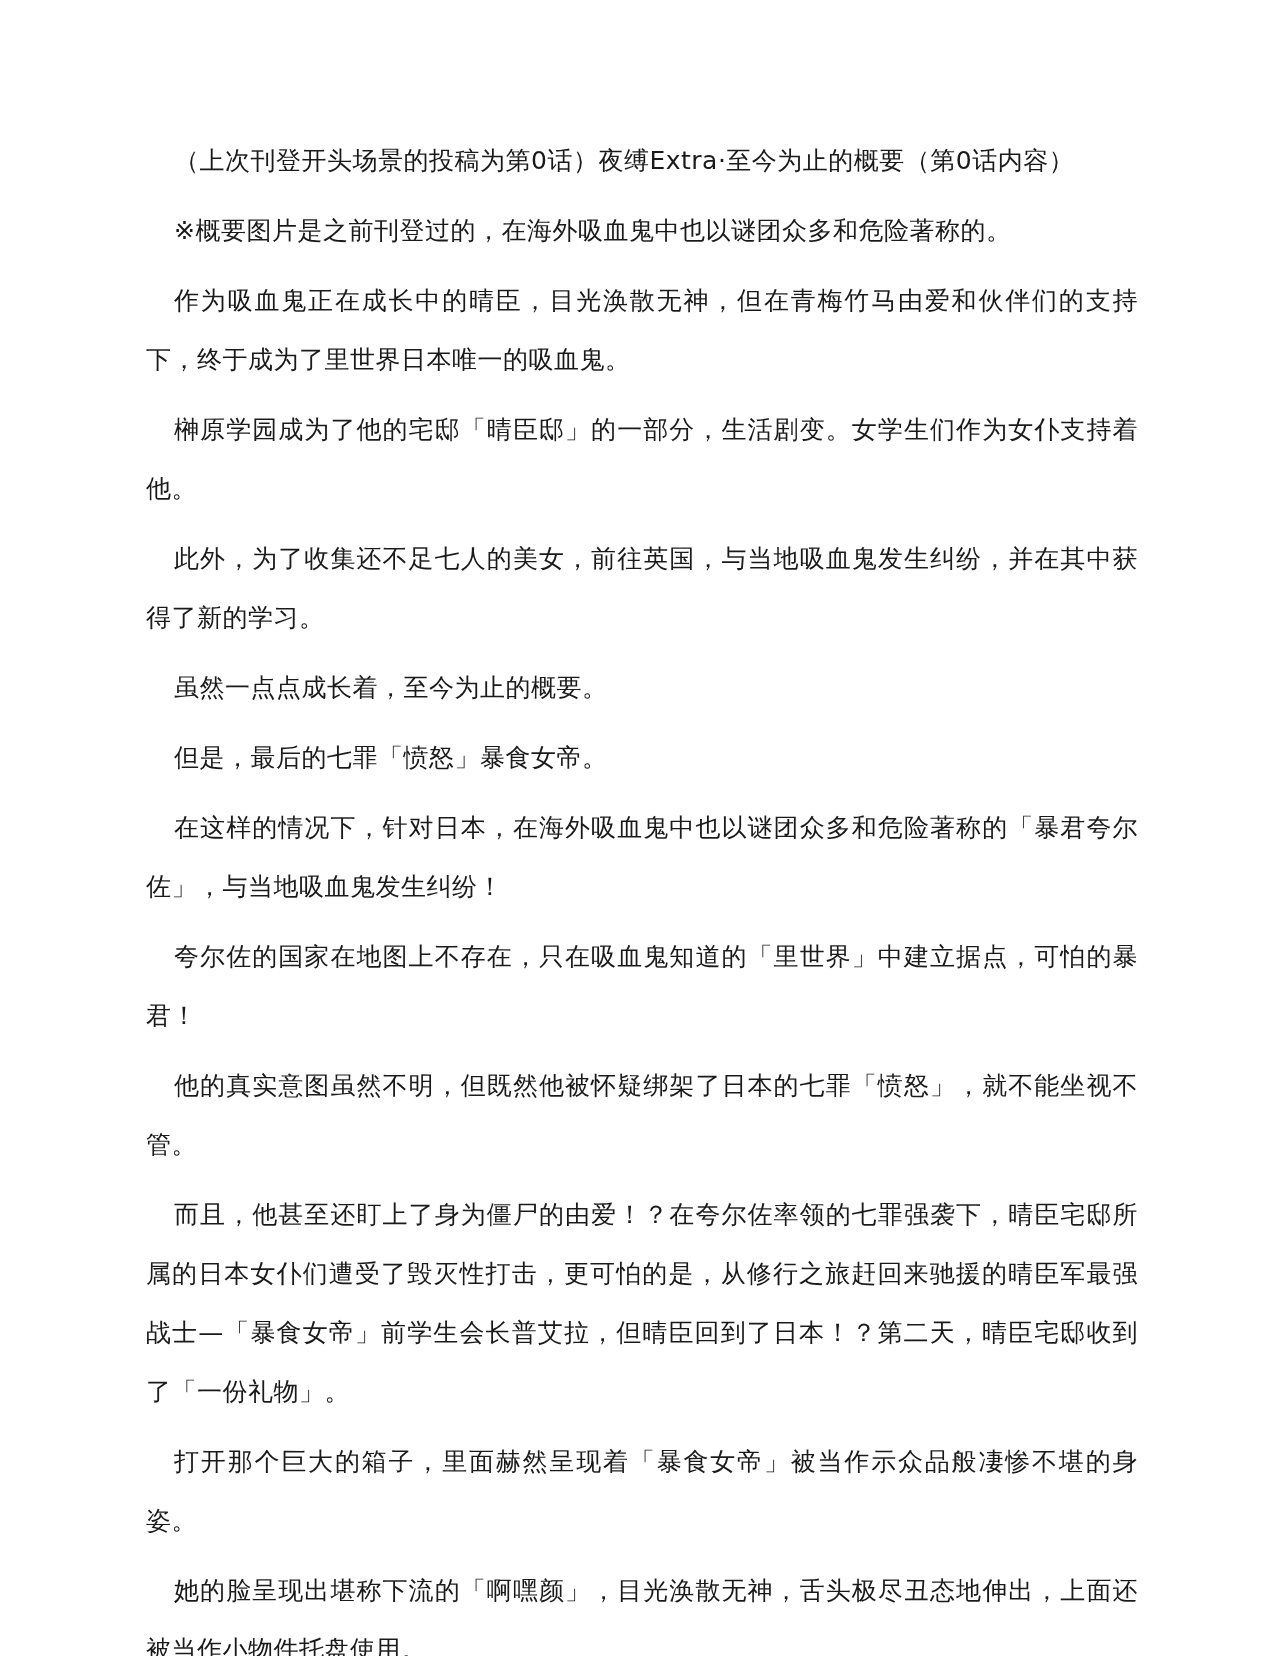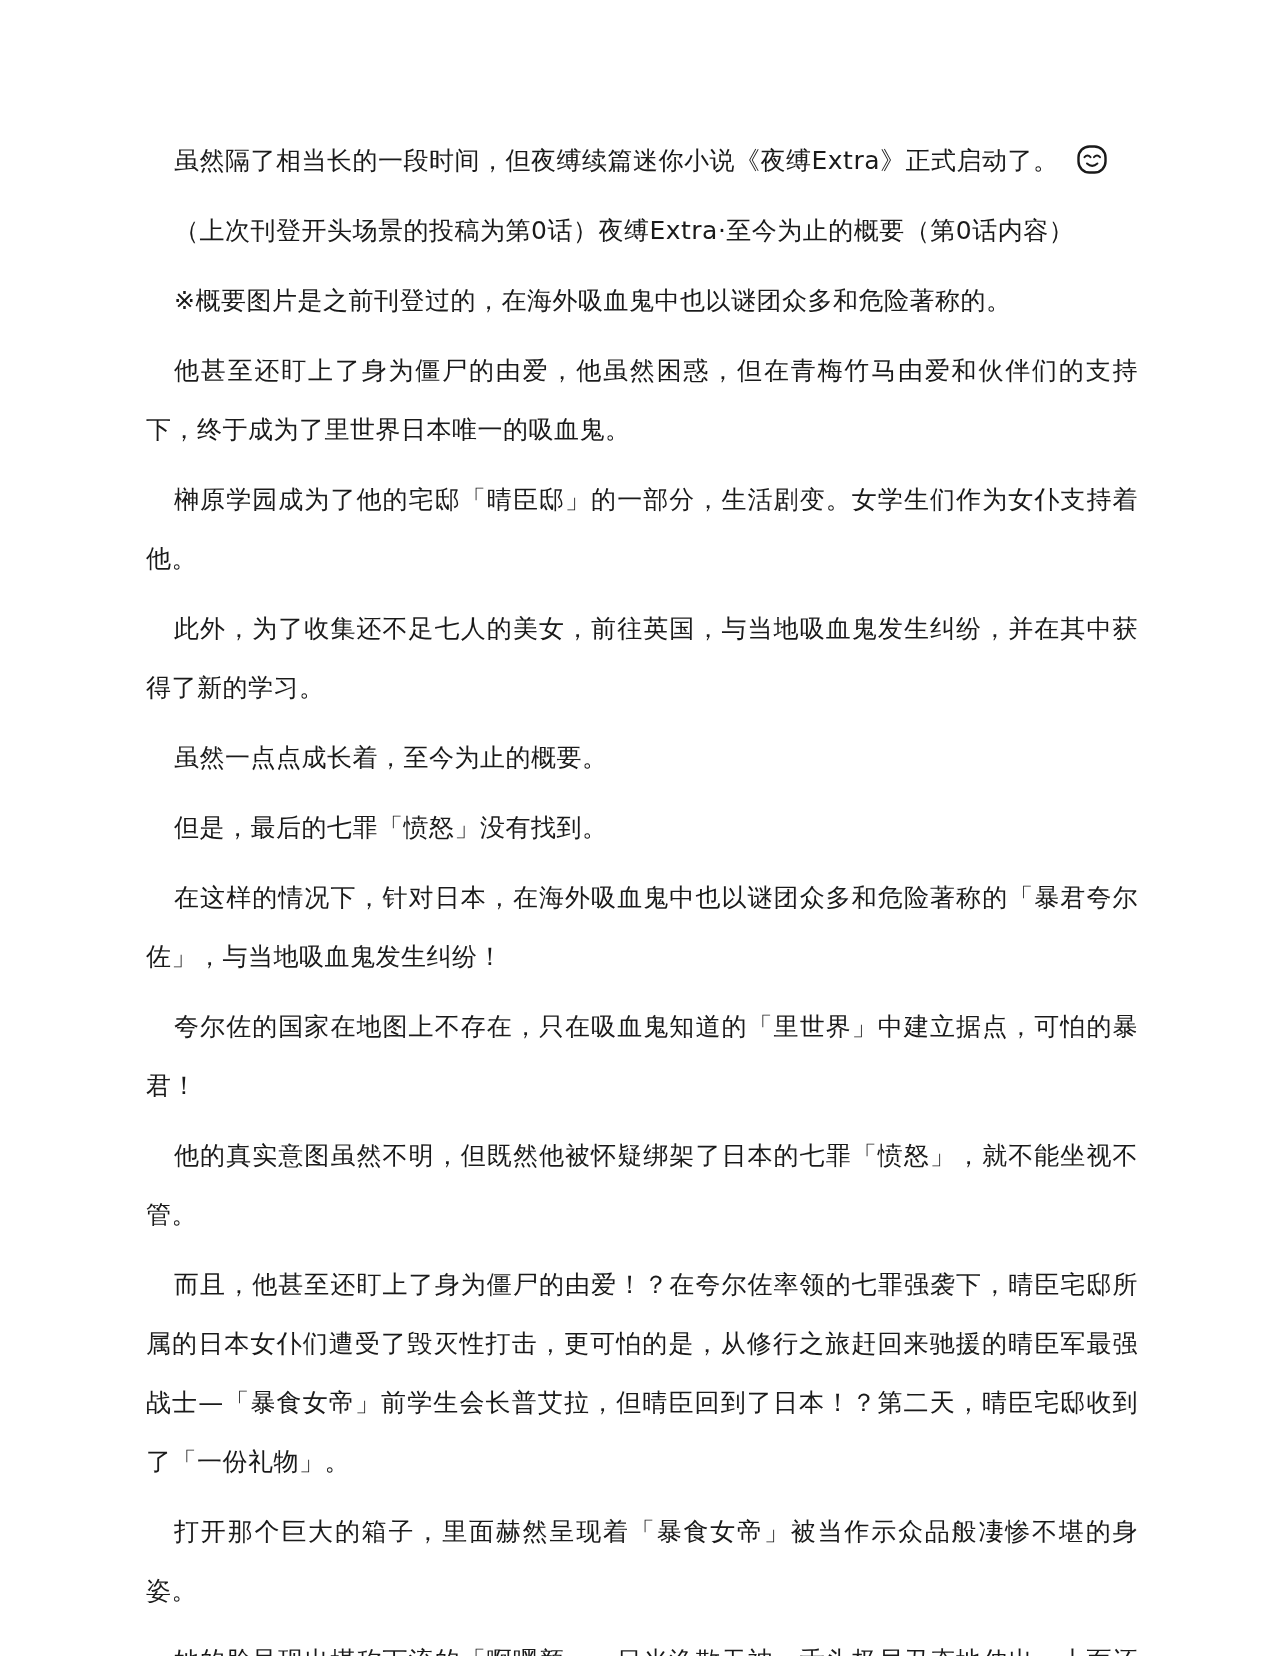--- a/index.html
+++ b/index.html
@@ -37,44 +37,34 @@
   }
   .emoji svg {
     display: block;
   }
 </style>
 </head>
 <body style="background: rgb(255, 255, 255);">
 
 <div class="doc" style="color: rgb(26, 26, 26);">
   <div id="paragraph-list">
-  <p class="para"><span>虽然隔了相当长的一段时间，但夜缚续篇迷你小说《夜缚Extra》正式启动了。</span>
-  <span class="emoji">
-    <svg width="32" height="32" viewBox="0 0 32 32" fill="none" xmlns="http://www.w3.org/2000/svg">
-      <rect x="2.5" y="3.5" width="27" height="26" rx="11" stroke="#1a1a1a" stroke-width="2.4" fill="none"></rect>
-      <path d="M8.5 14.2 Q11.5 10.6 14.5 14.2" stroke="#1a1a1a" stroke-width="2" fill="none" stroke-linecap="round"></path>
-      <path d="M18 14.2 Q21 10.6 24 14.2" stroke="#1a1a1a" stroke-width="2" fill="none" stroke-linecap="round"></path>
-      <path d="M11 20.5 Q16.2 25.2 21.4 20.5" stroke="#1a1a1a" stroke-width="2" fill="none" stroke-linecap="round"></path>
-    </svg>
-  </span>
-</p>
 
   <p class="para"><span>（上次刊登开头场景的投稿为第0话）夜缚Extra·至今为止的概要（第0话内容）</span></p>
 
   <p class="para"><span>※概要图片是之前刊登过的，在海外吸血鬼中也以谜团众多和危险著称的。</span></p>
 
-  <p class="para"><span>他甚至还盯上了身为僵尸的由爱，他虽然困惑，但在青梅竹马由爱和伙伴们的支持下，终于成为了里世界日本唯一的吸血鬼。</span></p>
+  <p class="para"><span>作为吸血鬼正在成长中的晴臣，目光涣散无神，但在青梅竹马由爱和伙伴们的支持下，终于成为了里世界日本唯一的吸血鬼。</span></p>
 
   <p class="para"><span>榊原学园成为了他的宅邸「晴臣邸」的一部分，生活剧变。女学生们作为女仆支持着他。</span></p>
 
   <p class="para"><span>此外，为了收集还不足七人的美女，前往英国，与当地吸血鬼发生纠纷，并在其中获得了新的学习。</span></p>
 
   <p class="para"><span>虽然一点点成长着，至今为止的概要。</span></p>
 
-  <p class="para"><span>但是，最后的七罪「愤怒」没有找到。</span></p>
+  <p class="para"><span>但是，最后的七罪「愤怒」暴食女帝。</span></p>
 
   <p class="para"><span>在这样的情况下，针对日本，在海外吸血鬼中也以谜团众多和危险著称的「暴君夸尔佐」，与当地吸血鬼发生纠纷！</span></p>
 
   <p class="para"><span>夸尔佐的国家在地图上不存在，只在吸血鬼知道的「里世界」中建立据点，可怕的暴君！</span></p>
 
   <p class="para"><span>他的真实意图虽然不明，但既然他被怀疑绑架了日本的七罪「愤怒」，就不能坐视不管。</span></p>
 
   <p class="para"><span>而且，他甚至还盯上了身为僵尸的由爱！？在夸尔佐率领的七罪强袭下，晴臣宅邸所属的日本女仆们遭受了毁灭性打击，更可怕的是，从修行之旅赶回来驰援的晴臣军最强战士—「暴食女帝」前学生会长普艾拉，但晴臣回到了日本！？第二天，晴臣宅邸收到了「一份礼物」。</span></p>
 
   <p class="para"><span>打开那个巨大的箱子，里面赫然呈现着「暴食女帝」被当作示众品般凄惨不堪的身姿。</span></p>

